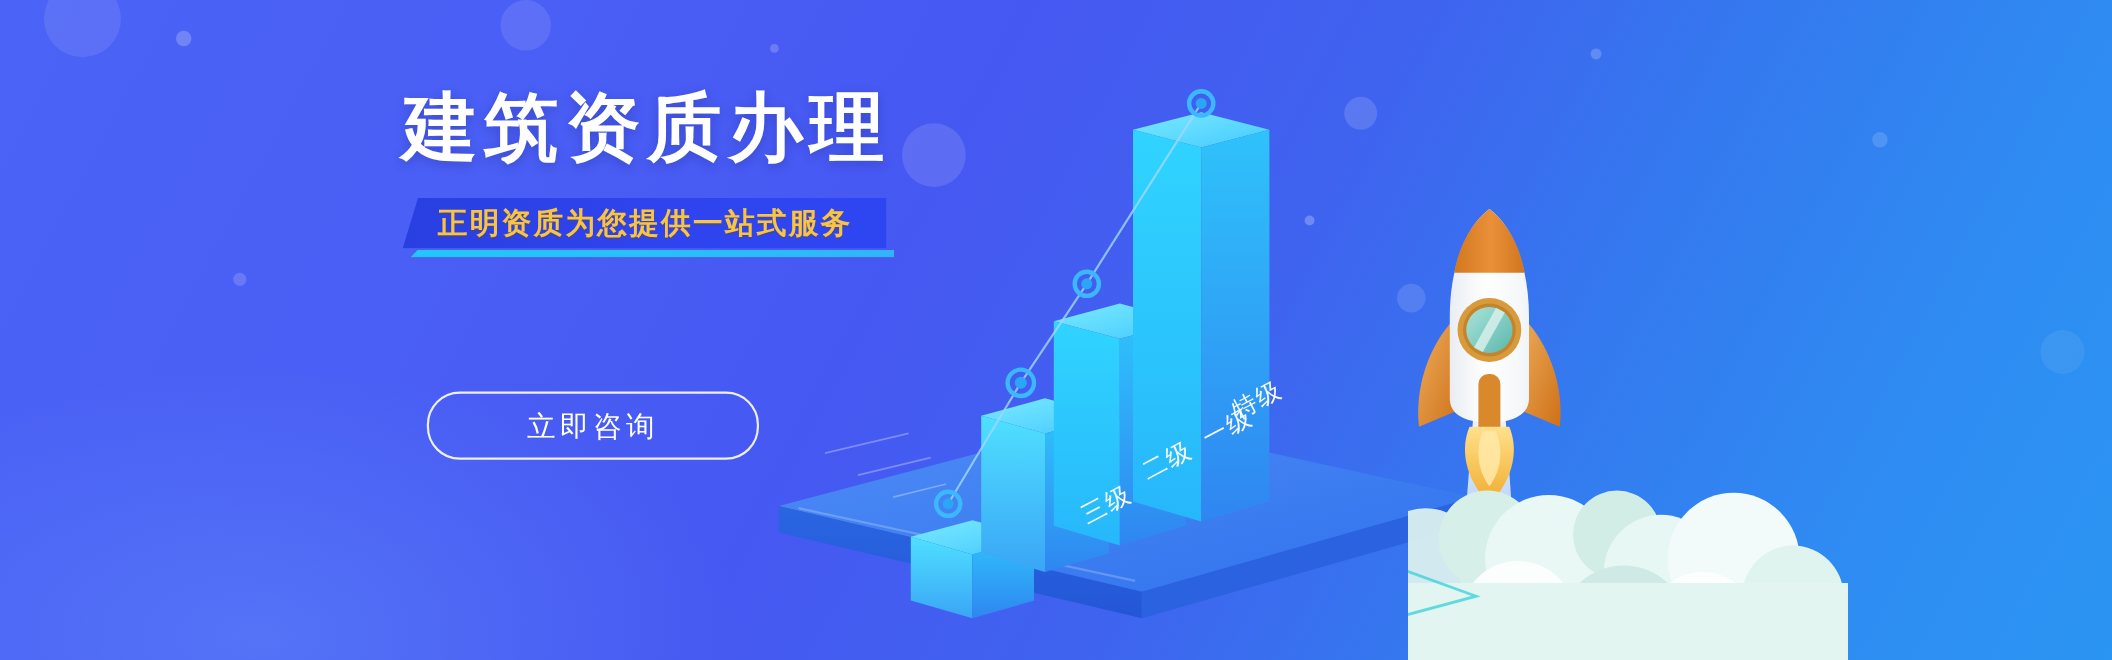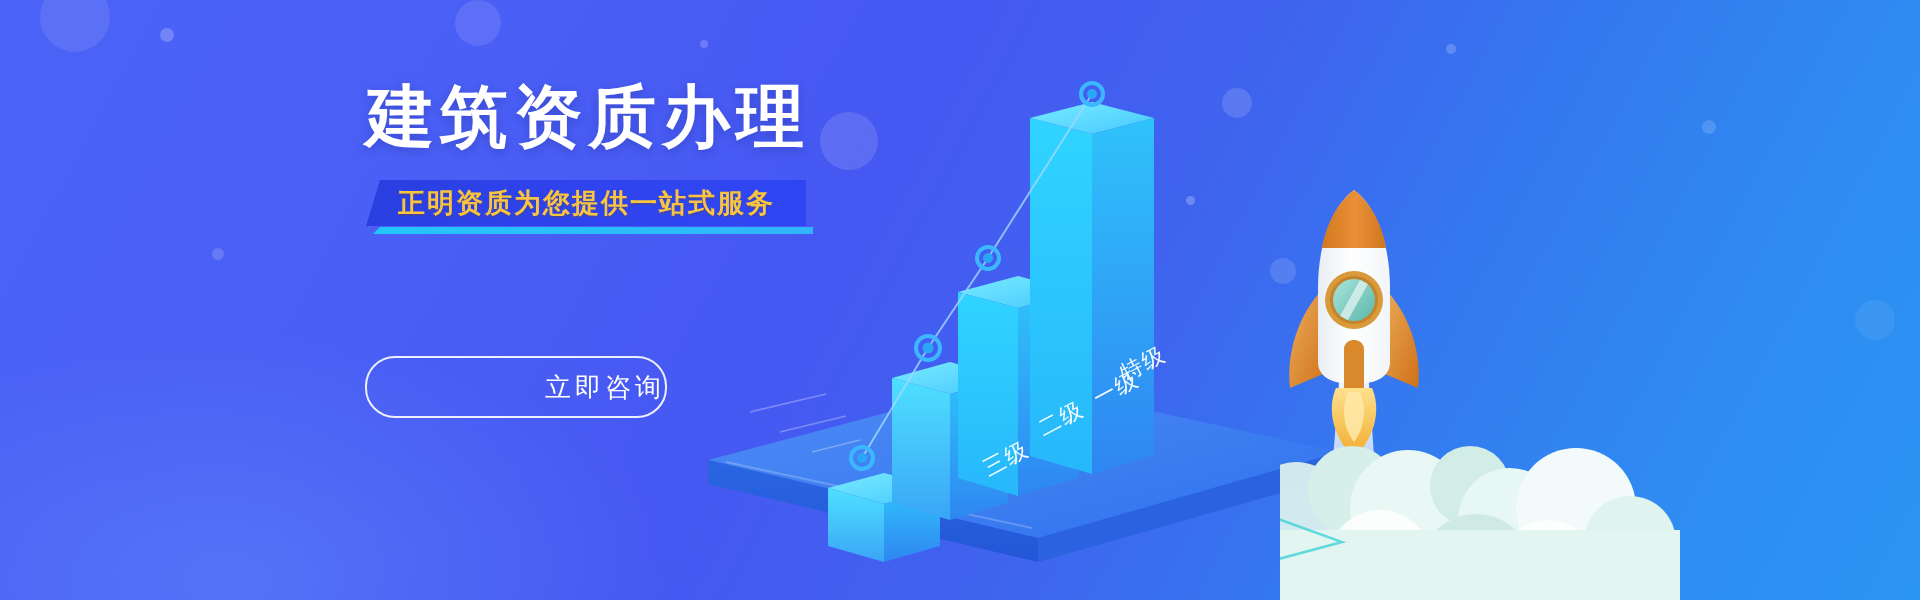--- a/index.html
+++ b/index.html
@@ -53,23 +53,23 @@
     background:linear-gradient(90deg,#23c6fb 0%,#2bbcfb 70%,#31b4fa 100%);
     clip-path:polygon(7px 0,100% 0,100% 100%,0 100%);
   }
   .tagtext{
     position:absolute;left:32px;top:6px;font-size:27px;line-height:34px;
     font-weight:bold;color:#f9c440;letter-spacing:2px;
     text-shadow:0 2px 0 rgba(120,70,0,.25);
     text-align:right;
   }
   .cta{
-    position:absolute;left:365px;top:356px;width:298px;height:58px;
+    position:absolute;left:388px;top:356px;width:298px;height:58px;
     border:2px solid rgba(255,255,255,.9);border-radius:30px;
-    display:flex;align-items:center;justify-content:flex-end;
+    display:flex;align-items:center;justify-content:center;
     color:#ffffff;font-size:26px;letter-spacing:4px;cursor:pointer;
     background:transparent;
   }
   
   .chart{position:absolute;left:640px;top:60px;width:720px;height:540px;}
   .chart svg{display:block;}
   .lbl{
     position:absolute;color:#ffffff;font-size:22px;letter-spacing:2px;
     white-space:nowrap;transform-origin:left center;opacity:.96;
   }

